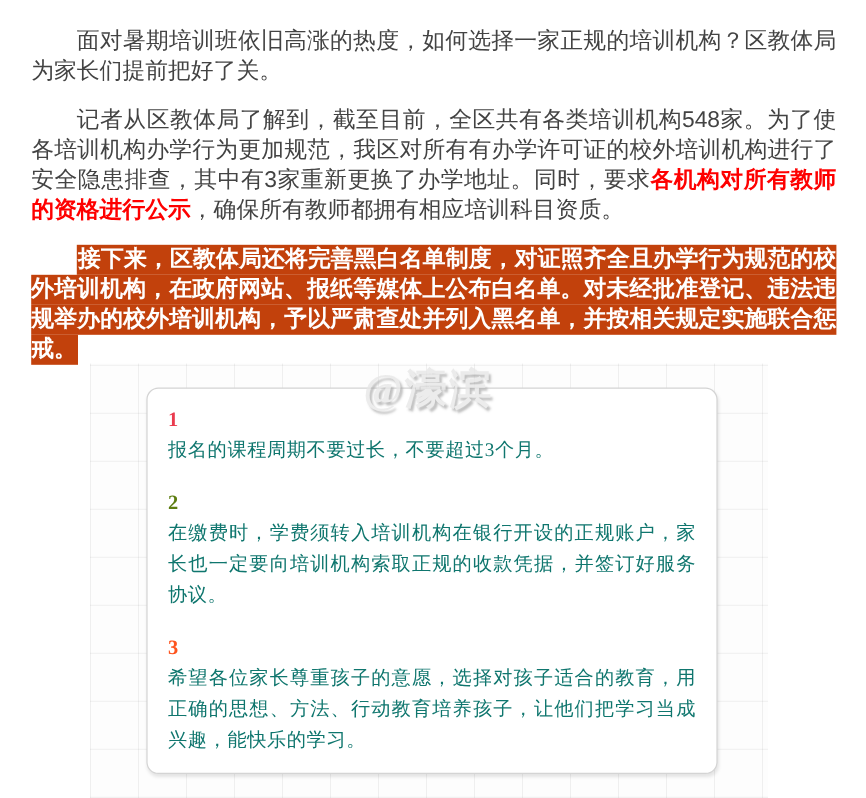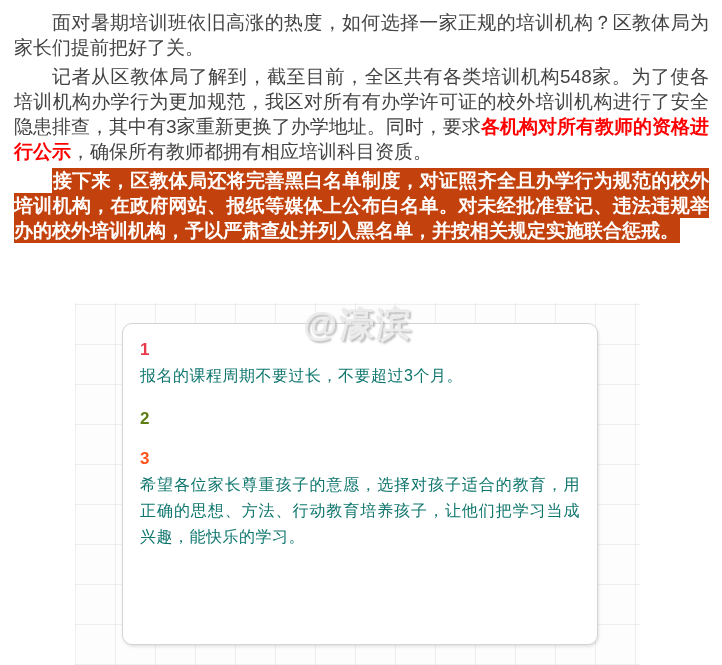--- a/index.html
+++ b/index.html
@@ -11,21 +11,21 @@
     font-family:"Liberation Sans", sans-serif;
   }
   .article{
     padding:6px 9px 0 10px;
     font-size:19px;
     line-height:25px;
     color:#434343;
     text-align:justify;
   }
   .article p{
-    margin:4px;
+    margin:16px;
     text-indent:2em;
   }
   .red-bold{
     color:#fe0000;
     font-weight:bold;
   }
   .green-hl{
     background:#c2410c;
     color:#ffffff;
     font-weight:bold;
@@ -34,20 +34,21 @@
   .grid-area{
     position:absolute;
     left:75px;top:303px;
     width:565px;height:362px;
     background-color:#fdfdfd;
     background-image:
       linear-gradient(rgba(0,0,0,0.055) 1px, transparent 1px),
       linear-gradient(90deg, rgba(0,0,0,0.055) 1px, transparent 1px);
     background-size:40px 40px;
     background-position:0px 1px;
+    font-family:Liberation Serif, serif;
   }
   .tips-card{
     position:absolute;
     left:47px;top:20px;           
     width:476px;height:322px;
     box-sizing:border-box;
     background:#ffffff;
     border:1px solid #d4d4d4;
     border-radius:10px;
     box-shadow:1px 2px 3px rgba(0,0,0,0.10);
@@ -108,20 +109,21 @@
 
     <div class="tips-card">
 
       <div class="tip-item">
         <div class="tip-number" style="color: rgb(234, 59, 78);">1</div>
         <div class="tip-text">报名的课程周期不要过长，不要超过3个月。</div>
       </div>
 
       <div class="tip-item">
         <div class="tip-number" style="color: rgb(93, 125, 16);">2</div>
+        <div class="tip-text">在缴费时，学费须转入培训机构在银行开设的正规账户，家长也一定要向培训机构索取正规的收款凭据，并签订好服务协议。</div>
       </div>
 
       <div class="tip-item">
         <div class="tip-number" style="color: rgb(254, 83, 29);">3</div>
         <div class="tip-text">希望各位家长尊重孩子的意愿，选择对孩子适合的教育，用正确的思想、方法、行动教育培养孩子，让他们把学习当成兴趣，能快乐的学习。</div>
       </div>
 
     </div>
   </div>
 

